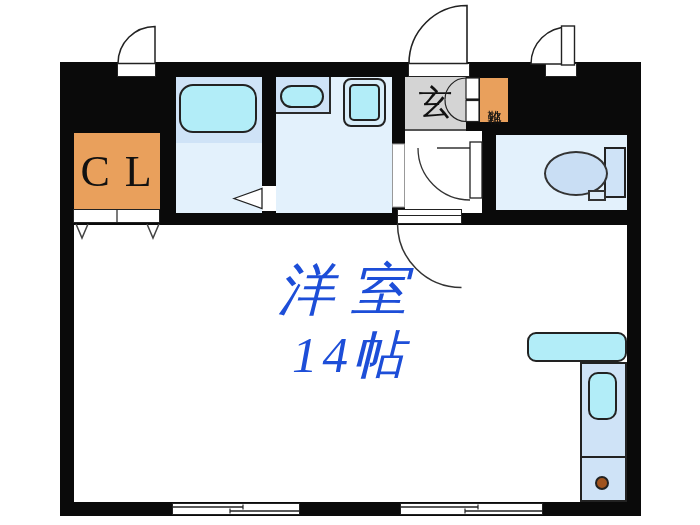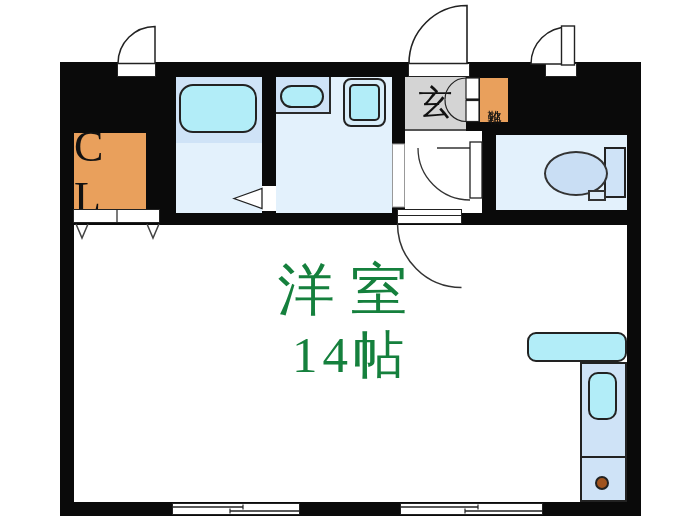--- a/index.html
+++ b/index.html
@@ -3,21 +3,21 @@
 <meta charset="utf-8">
 <style>
   html,body{margin:0;padding:0;background:#fff;}
   #stage{position:relative;width:700px;height:525px;background:#ffffff;overflow:hidden;
          font-family:"Liberation Serif","DejaVu Serif",serif;}
   .abs{position:absolute;box-sizing:border-box;}
   
   .base-wall{left:60px;top:62px;width:581px;height:454px;background:#0a0a0a;}
   .main-room{left:74px;top:225px;width:553px;height:277px;background:#ffffff;}
   
-  .closet{left:74px;top:133px;width:72px;height:77px;background:#e9a05c;
+  .closet{left:74px;top:133px;width:86px;height:77px;background:#e9a05c;
           display:flex;align-items:center;justify-content:center;}
   .closet span{font-size:44px;color:#111;letter-spacing:2px;}
   .closet-doors{left:73px;top:209px;width:87px;height:14px;background:#fff;border:1px solid #222;}
   
   .bath-panel{left:176px;top:77px;width:86px;height:66px;background:#cfe3f7;}
   .bath-floor{left:176px;top:143px;width:86px;height:70px;background:#e3f1fc;}
   .bathtub{left:179px;top:84px;width:78px;height:49px;background:#b2edf8;border:2px solid #222;border-radius:14px;}
   .bath-door-gap{left:262px;top:186px;width:14px;height:25px;background:#fff;}
   
   .wash-floor{left:276px;top:77px;width:116px;height:136px;background:#e3f1fc;}
@@ -47,21 +47,21 @@
   .room-door-opening{left:397px;top:209px;width:65px;height:15px;background:#fff;border:1px solid #222;}
   .window{background:#fff;border:1.5px solid #222;}
   .win1{left:172px;top:503px;width:128px;height:12px;}
   .win2{left:400px;top:503px;width:143px;height:12px;}
   
   .kitchen-counter{left:527px;top:332px;width:100px;height:30px;background:#b2edf8;border:2px solid #222;border-radius:9px;}
   .kitchen-unit{left:580px;top:362px;width:47px;height:140px;background:#cfe3f7;border:2px solid #222;}
   .kitchen-sink{left:588px;top:372px;width:29px;height:48px;background:#b2edf8;border:2px solid #222;border-radius:10px;}
   .burner{left:595px;top:476px;width:14px;height:14px;background:#a1541f;border:2px solid #222;border-radius:50%;}
   
-  .room-label{left:74px;top:258px;width:553px;text-align:center;color:#15803d;}
+  .room-label{left:74px;top:258px;width:553px;text-align:center;color:#1d4ed8;font-style:italic;}
   .room-label .l1{font-size:57px;line-height:64px;letter-spacing:16px;}
   .room-label .l2{font-size:51px;line-height:66px;letter-spacing:5px;}
   svg.overlay{position:absolute;left:0;top:0;pointer-events:none;}
 </style>
 </head>
 <body>
 
 <div id="stage">
 
   <div class="abs base-wall"></div>

